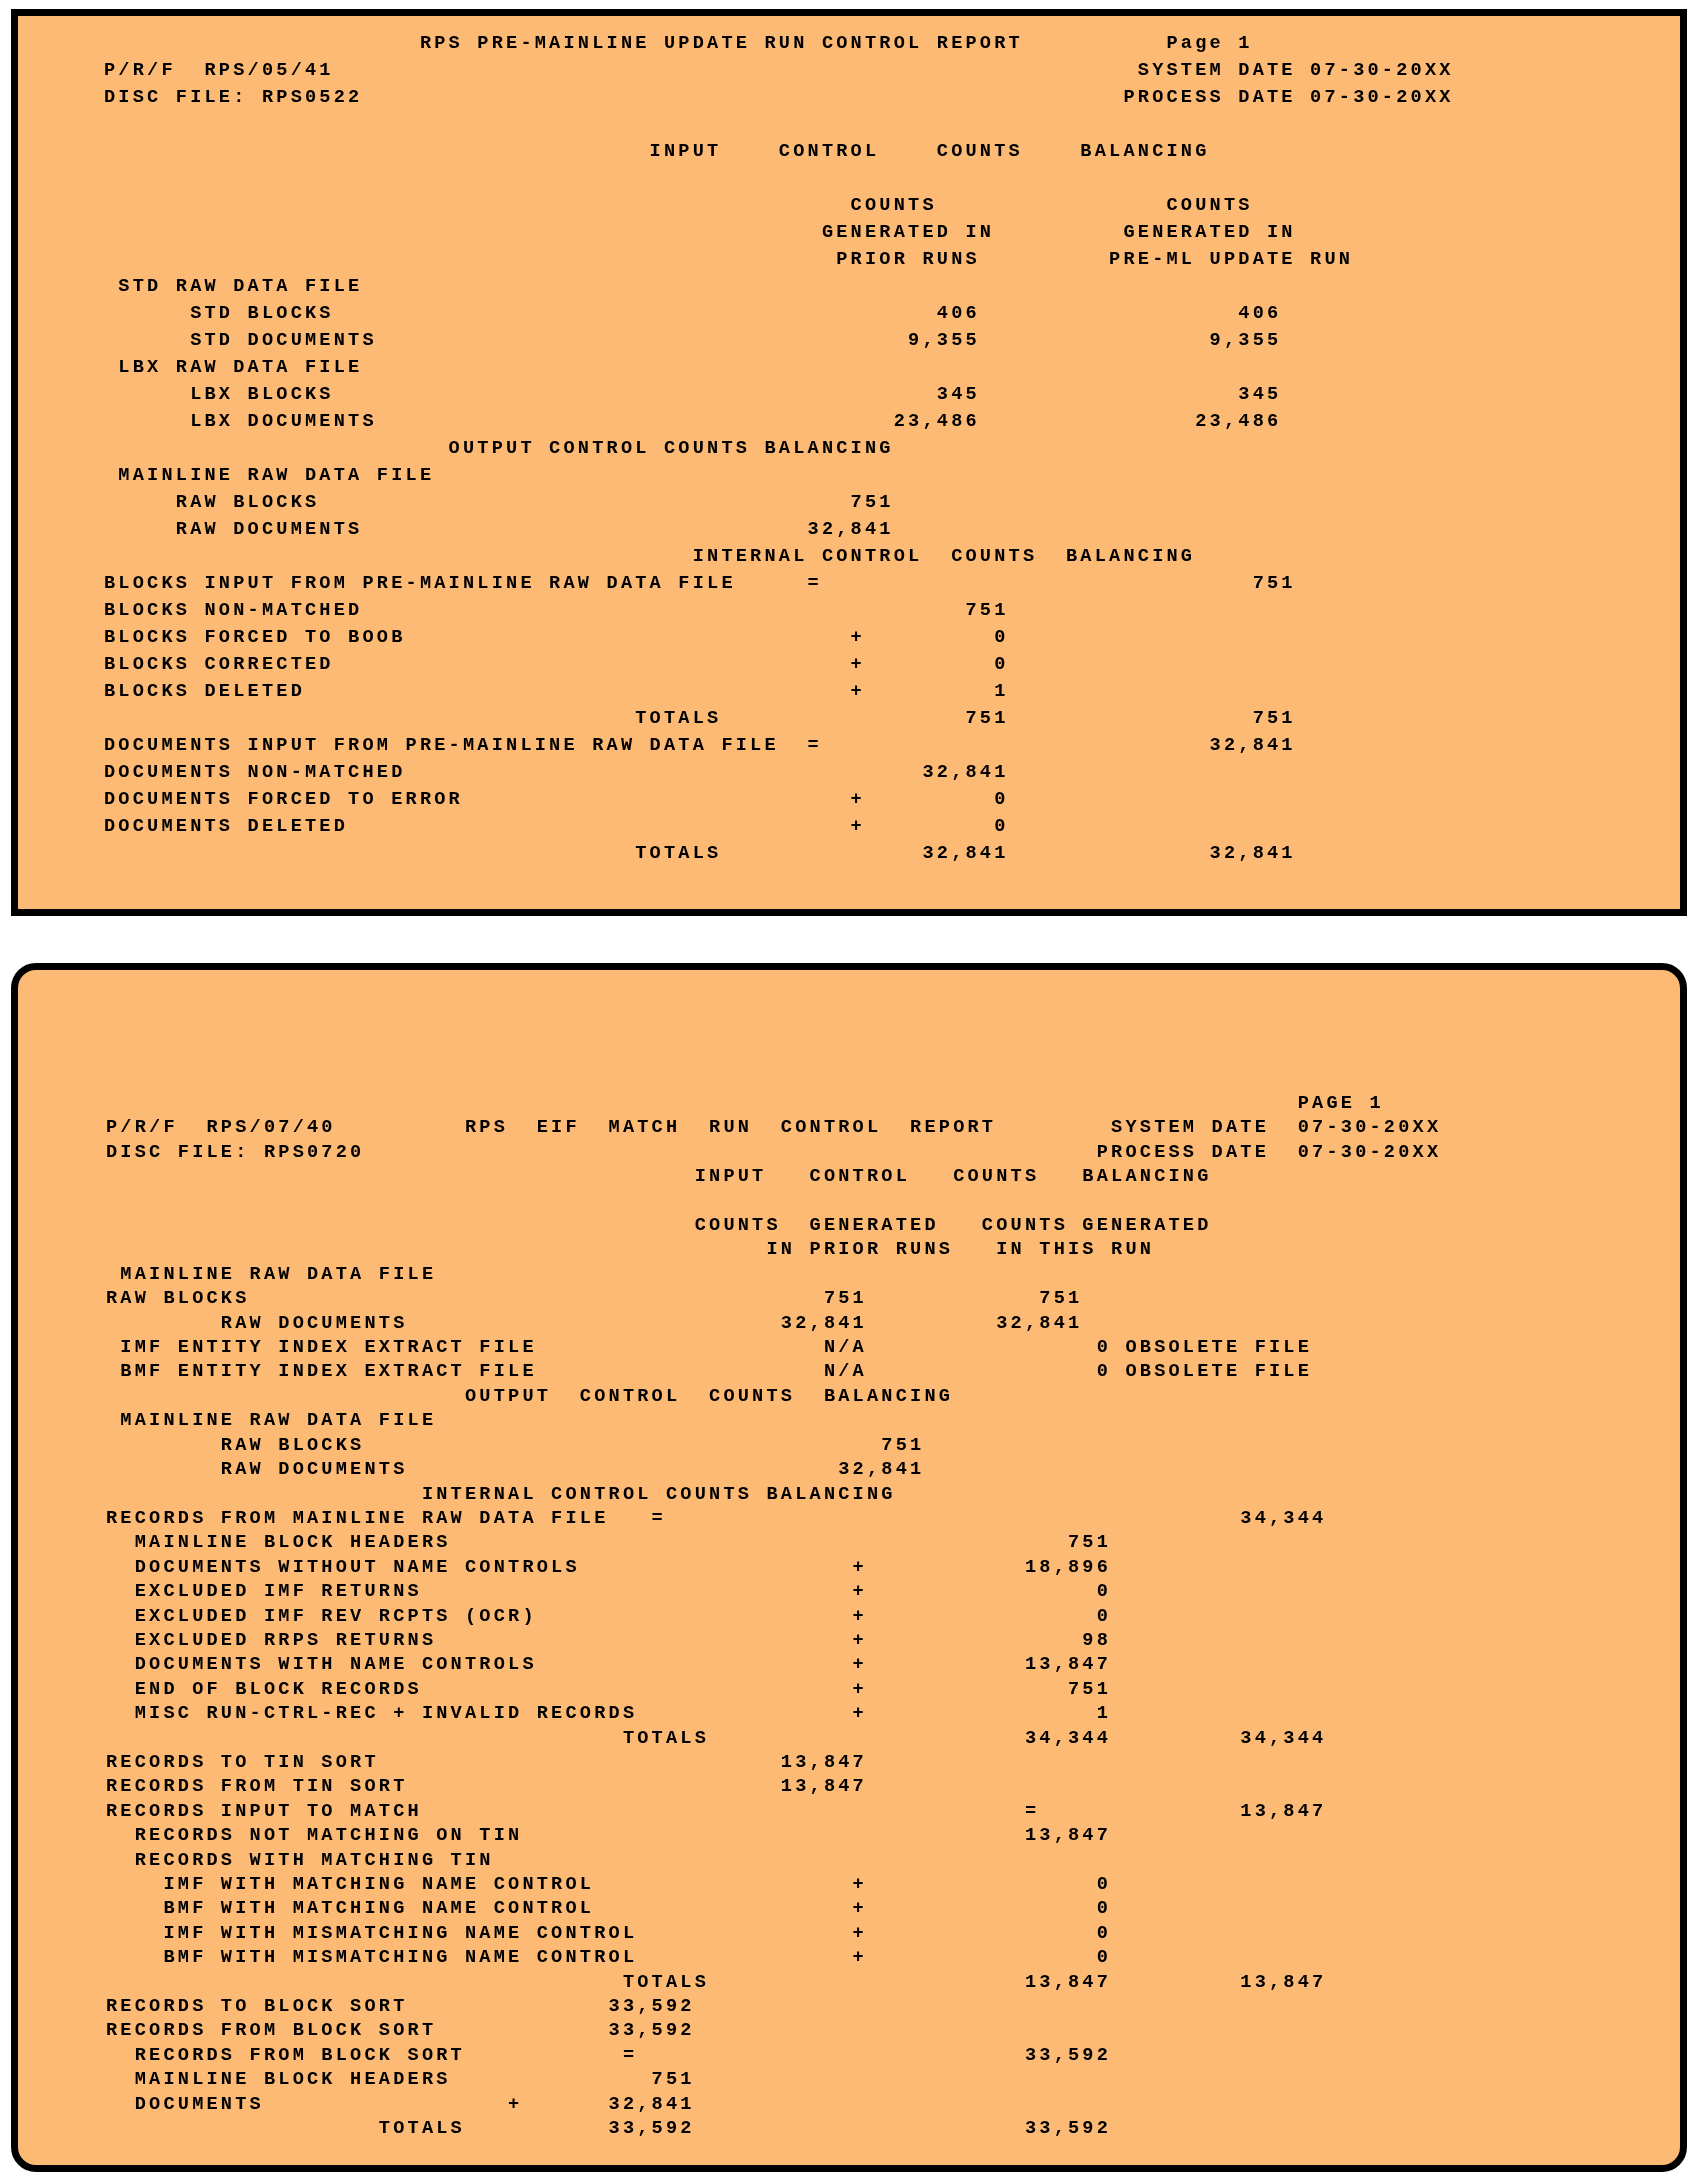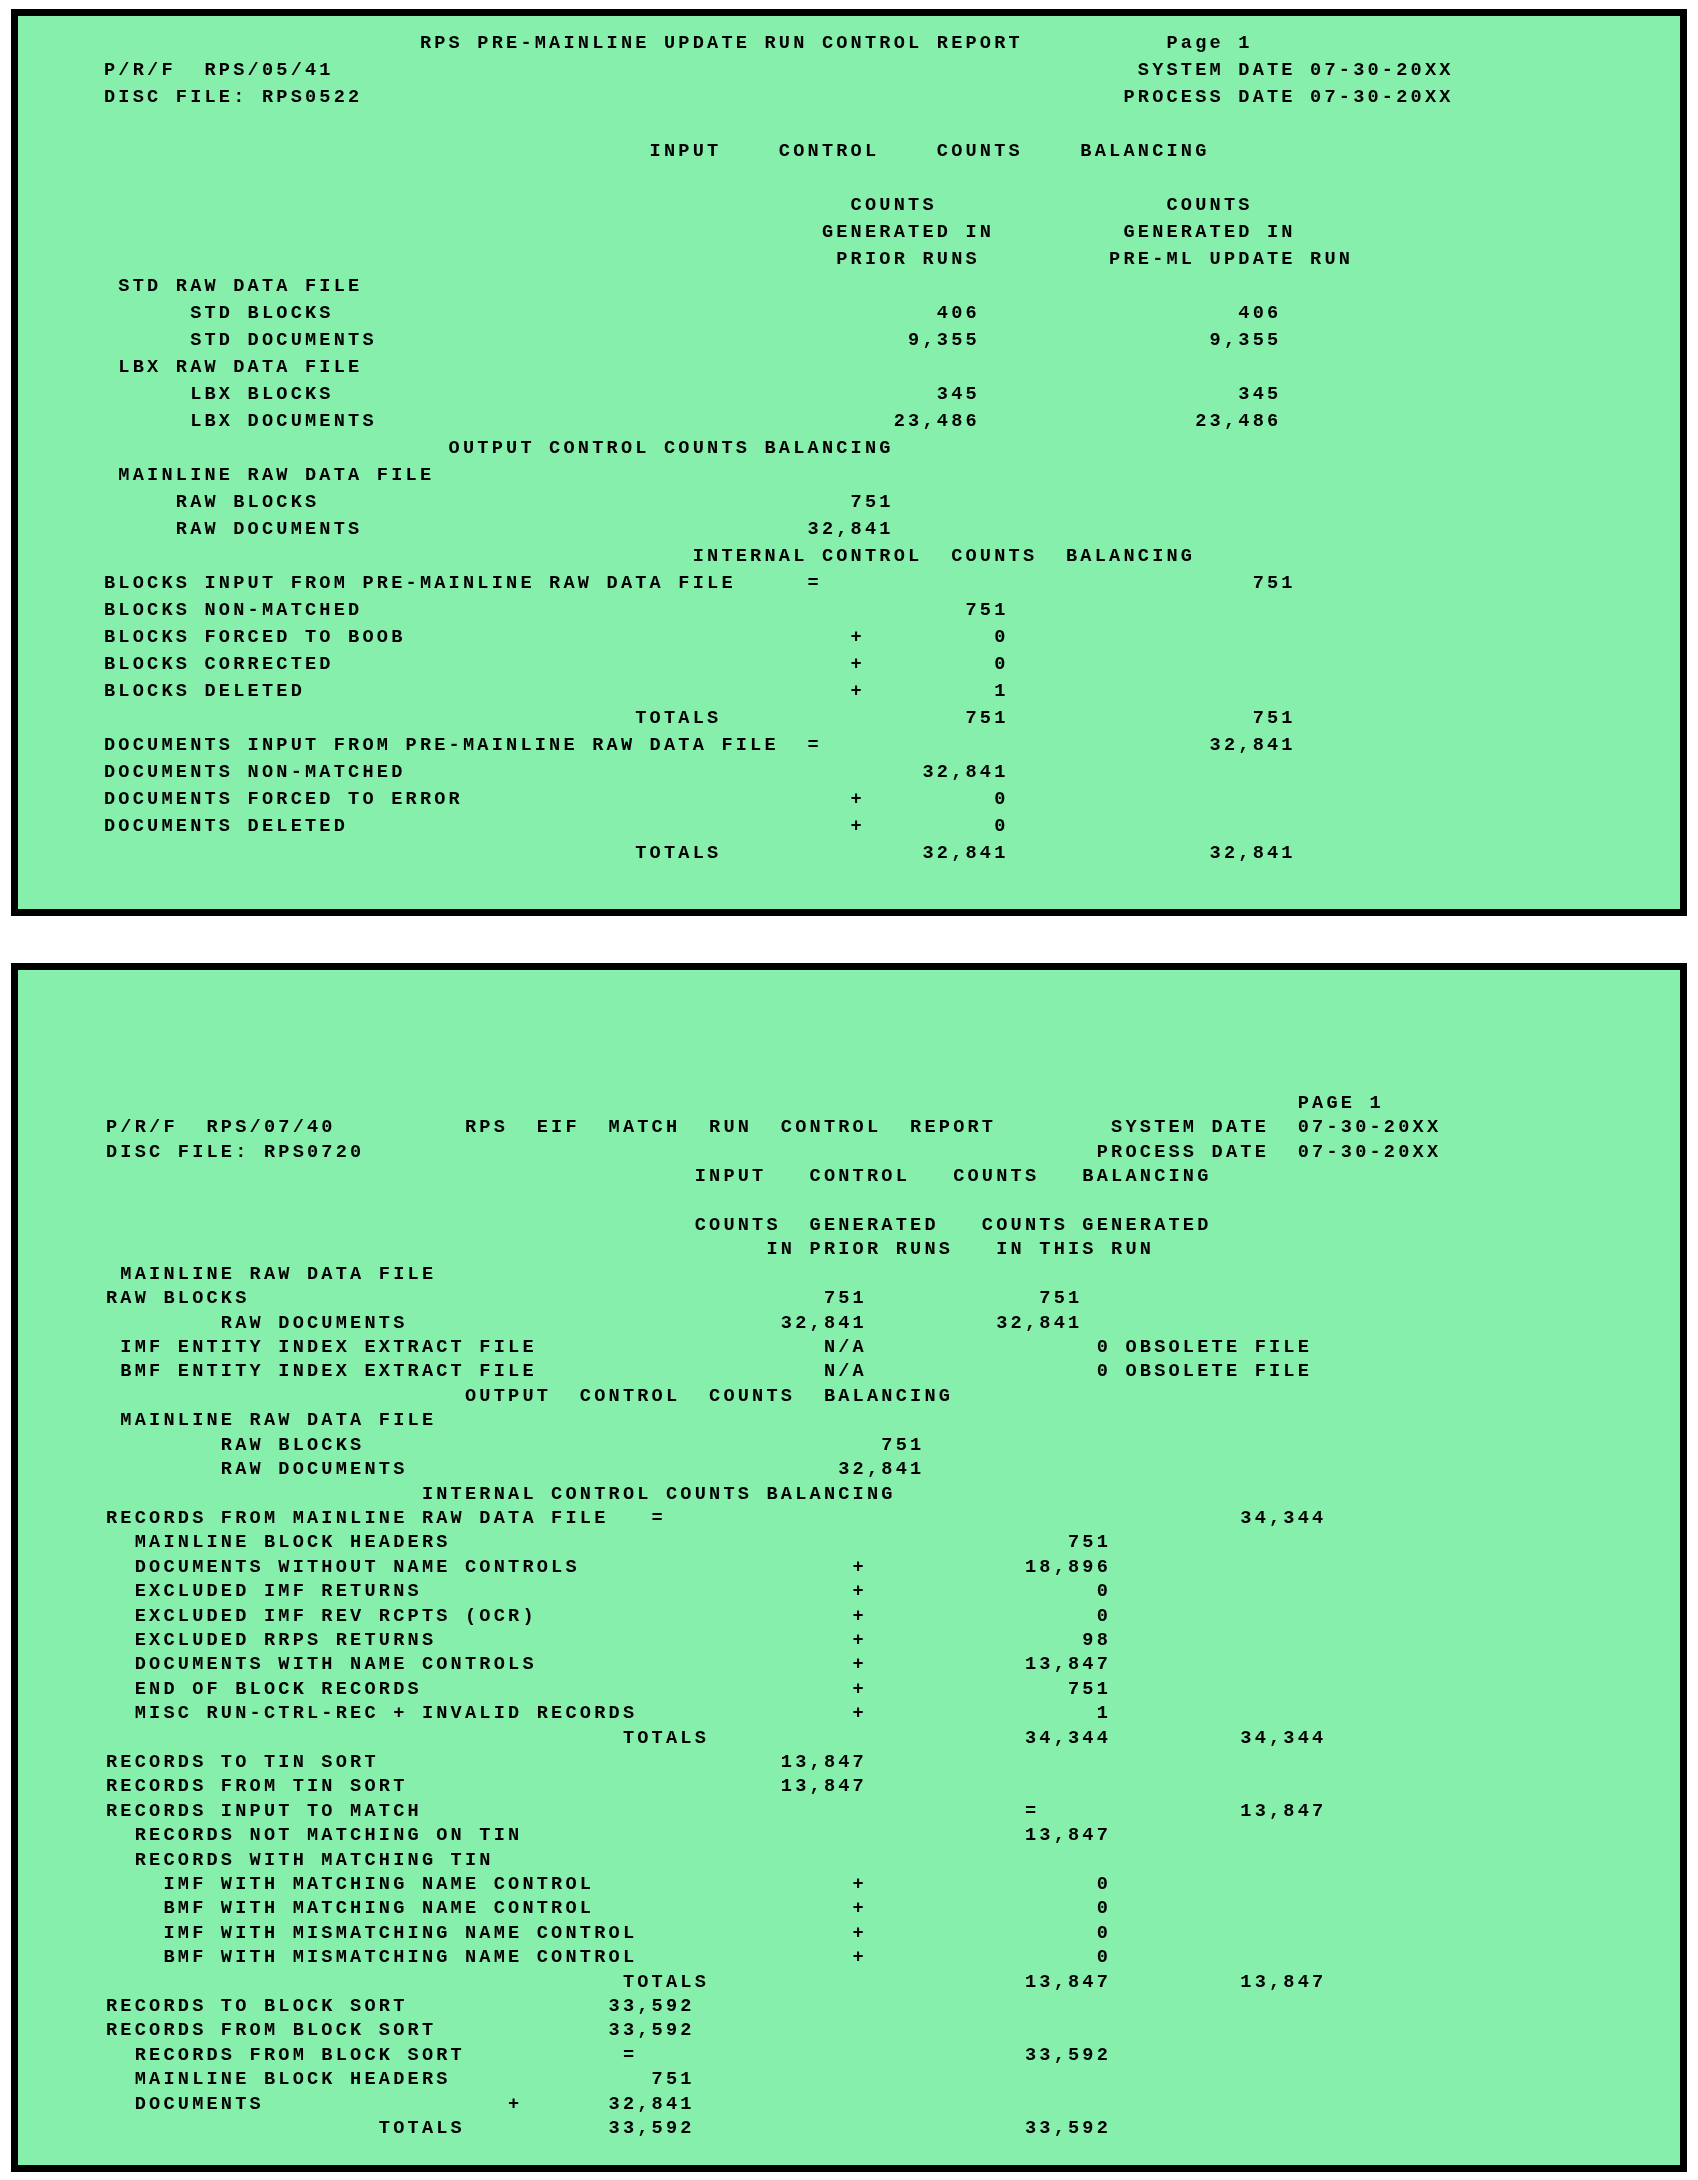--- a/index.html
+++ b/index.html
@@ -12,26 +12,26 @@
     width: 1698px;
     height: 2181px;
     background: #ffffff;
     overflow: hidden;
   }
   .report-box {
     position: absolute;
     left: 11px;
     width: 1676px;
     border: 7.4px solid #000000;
-    background: #86efac;
+    background: #fdba74;
     box-sizing: border-box;
     overflow: hidden;
   }
   .box1 { top: 9.3px;   height: 907px;  }
-  .box2 { top: 963px; height: 1209px; }
+  .box2 { top: 963px; height: 1209px; border-radius: 25px; }
   .report-text {
     margin: 0;
     font-family: "Liberation Mono", "DejaVu Sans Mono", monospace;
     font-weight: bold;
     color: #000000;
     font-size: 18.6px;
     letter-spacing: 3.2px;
     white-space: pre;
   }
   .r1 { padding: 14px 0 0 86px;  line-height: 27px; }

